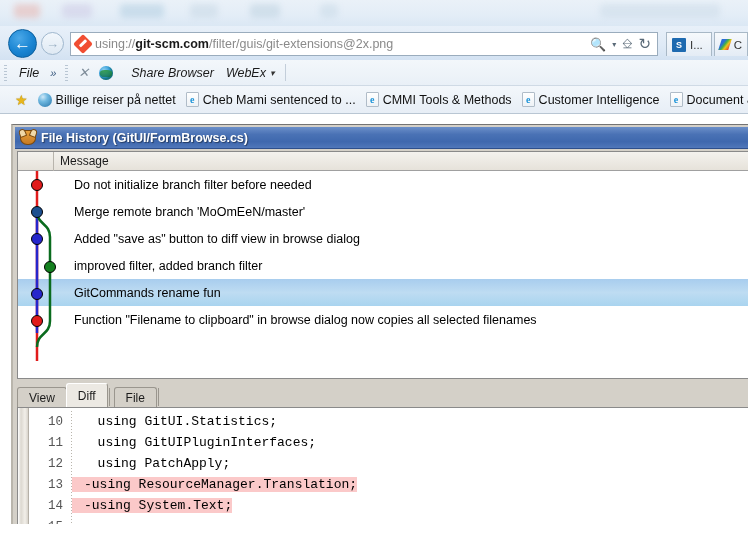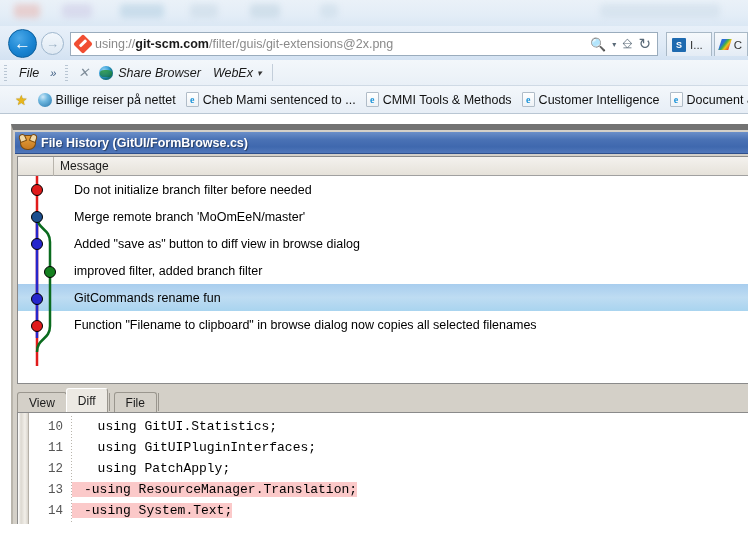--- a/index.html
+++ b/index.html
@@ -144,21 +144,21 @@
   .blue-globe {
     width: 14px; height: 14px; border-radius: 50%; flex: 0 0 auto;
     background: radial-gradient(circle at 35% 28%, #cfe8f7 0%, #6fb8e0 35%, #2472a8 100%);
   }
 
   
   .app {
     position: absolute; left: 11px; top: 124px; width: 737px; height: 400px;
     background: #d4d0c8;
     border-left: 2px solid #b9b5ac;
-    border-top: 6px solid #737373;
+    border-top: 1px solid #737373;
     overflow: hidden;
   }
   .titlebar {
     position: absolute; left: 2px; top: 2px; width: 735px; height: 22px;
     background: linear-gradient(to bottom, #6b8fc9 0%, #4a72b5 35%, #3f68ae 70%, #5077ba 100%);
     display: flex; align-items: center; gap: 5px; padding-left: 5px;
     border-bottom: 1px solid #2e4f8c;
   }
   .ge-icon {
     width: 16px; height: 15px; flex: 0 0 auto; position: relative;
@@ -312,21 +312,21 @@
     <span class="rainbow-icon"></span>
     <span>C</span>
   </div>
 
   <div class="menurow">
     <span class="gripper"></span>
     <span class="menu-item">File</span>
     <span class="chev">»</span>
     <span class="gripper"></span>
     <span class="x-icon">✕</span>
-    <span class="menu-item" style="display:flex;align-items:flex-end;gap:5px;">
+    <span class="menu-item" style="display:flex;align-items:flex-end;gap:18px;">
       <span class="globe-icon"></span>
       <span>Share Browser</span>
     </span>
     <span class="menu-item" style="display:flex;align-items:center;">
       <span>WebEx</span>
       <span class="caret">▾</span>
     </span>
     <span class="tb-sep"></span>
   </div>
 

